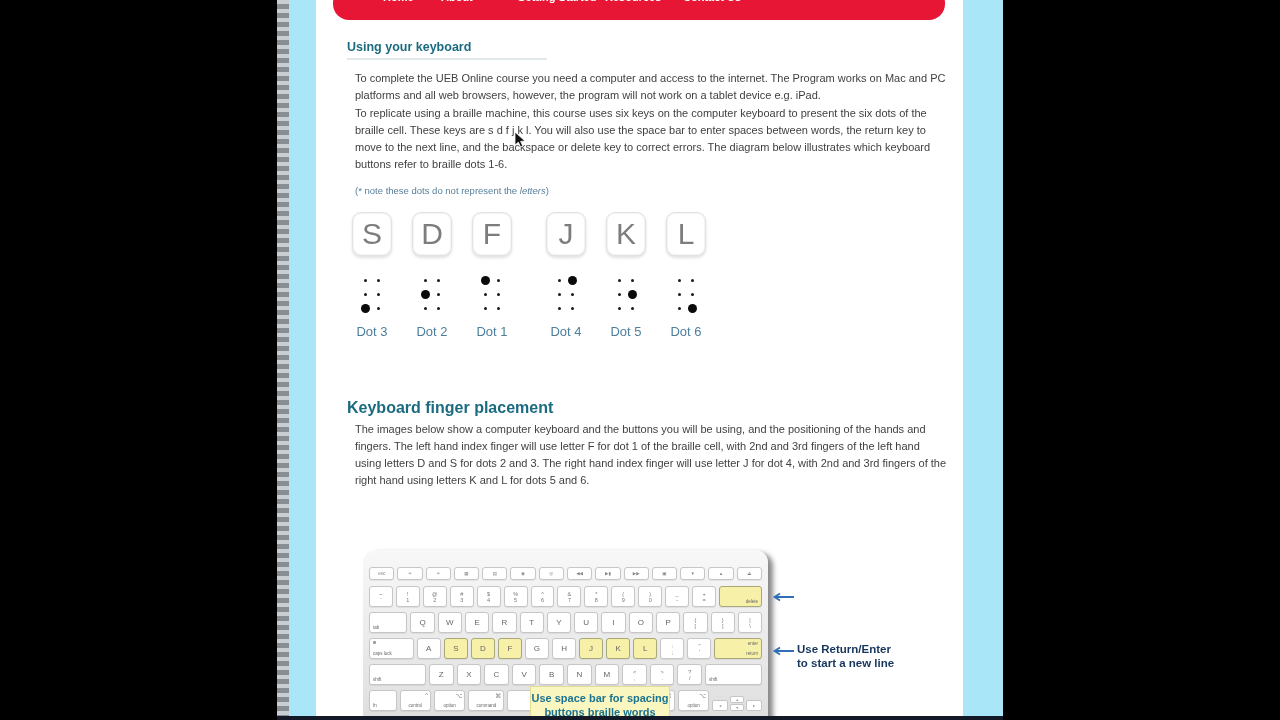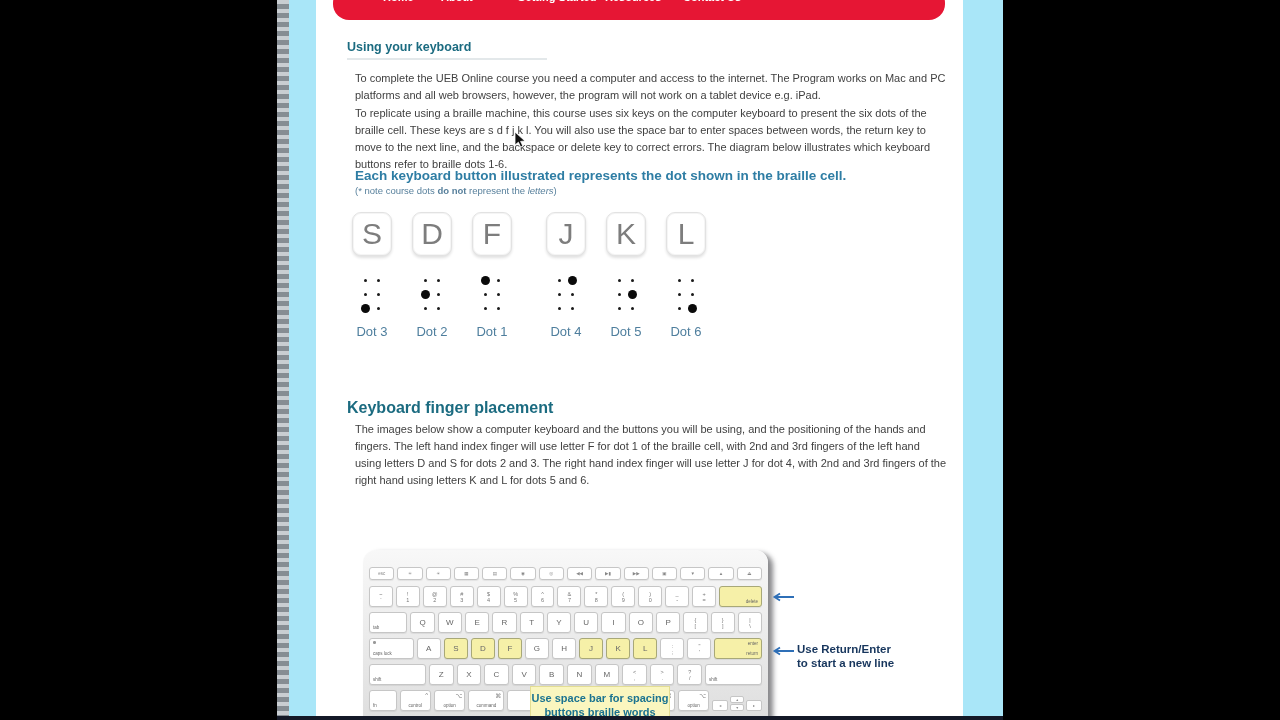--- a/index.html
+++ b/index.html
@@ -22,21 +22,21 @@
   .nav-item:nth-of-type(3){left:184px;}
   .nav-item:nth-of-type(4){left:272px;}
   .nav-item:nth-of-type(5){left:350px;}
 
   .h-teal{position:absolute;left:31px;margin:0;color:#1b6b80;font-size:12.5px;font-weight:bold;}
   .underlined{width:200px;border-bottom:2px solid #e3e8ea;padding-bottom:4px;}
   .para{position:absolute;left:31px;width:594px;margin:8px;color:#3f3f3f;font-size:11px;line-height:17px;}
 
   .h-blue{position:absolute;left:39px;top:168px;margin:0;color:#2e7da4;font-size:13.5px;font-weight:bold;}
   .note{position:absolute;left:39px;top:185px;color:#58809c;font-size:9.5px;}
-  .note b{font-weight:bold;margin-top:32px;}
+  .note b{font-weight:normal;margin-top:32px;}
   .note i{font-style:italic;}
 
   
   #key-columns{position:absolute;left:36px;top:212px;display:flex;gap:20px;}
   .kcol{width:40px;display:flex;flex-direction:column;align-items:center;}
   .kcol.gap{margin-left:14px;}
   .bigkey{width:40px;height:44px;background:#fff;border:1px solid #e2e2e2;border-radius:9px;
     box-shadow:0 2px 3px rgba(0,0,0,0.12), inset 0 0 0 1px #f5f5f5;
     display:flex;align-items:center;justify-content:center;
     font-size:30px;color:#7d7d7d;}
@@ -100,23 +100,22 @@
       <span class="nav-item">Getting Started</span>
       <span class="nav-item">Resources</span>
       <span class="nav-item">Contact Us</span>
     </nav>
 
     <h2 class="h-teal underlined" style="top:40px;">Using your keyboard</h2>
 
     <p class="para" style="top:62px;">To complete the UEB Online course you need a computer and access to the internet. The Program works on Mac and PC platforms and all web browsers, however, the program will not work on a tablet device e.g. iPad.</p>
     <p class="para" style="top:97px;">To replicate using a braille machine, this course uses six keys on the computer keyboard to present the six dots of the braille cell. These keys are s d f j k l. You will also use the space bar to enter spaces between words, the return key to move to the next line, and the backspace or delete key to correct errors. The diagram below illustrates which keyboard buttons refer to braille dots 1-6.</p>
 
-    <h3 class="h-blue">Each keyboard button illustrated represents the dot shown in the braille cell.</h3>
     <div class="note">
-      <span>(* note course dots </span><b>do not</b><span> represent the </span><i>letters</i><span>)</span>
+      <span>(* note these dots </span><b>do not</b><span> represent the </span><i>letters</i><span>)</span>
     </div>
 
     <div id="key-columns">
         <div class="kcol">
           <div class="bigkey">S</div>
           <div class="bcell">
             <div class="dcell">
               <span class="dot-s"></span>
             </div>
             <div class="dcell">

